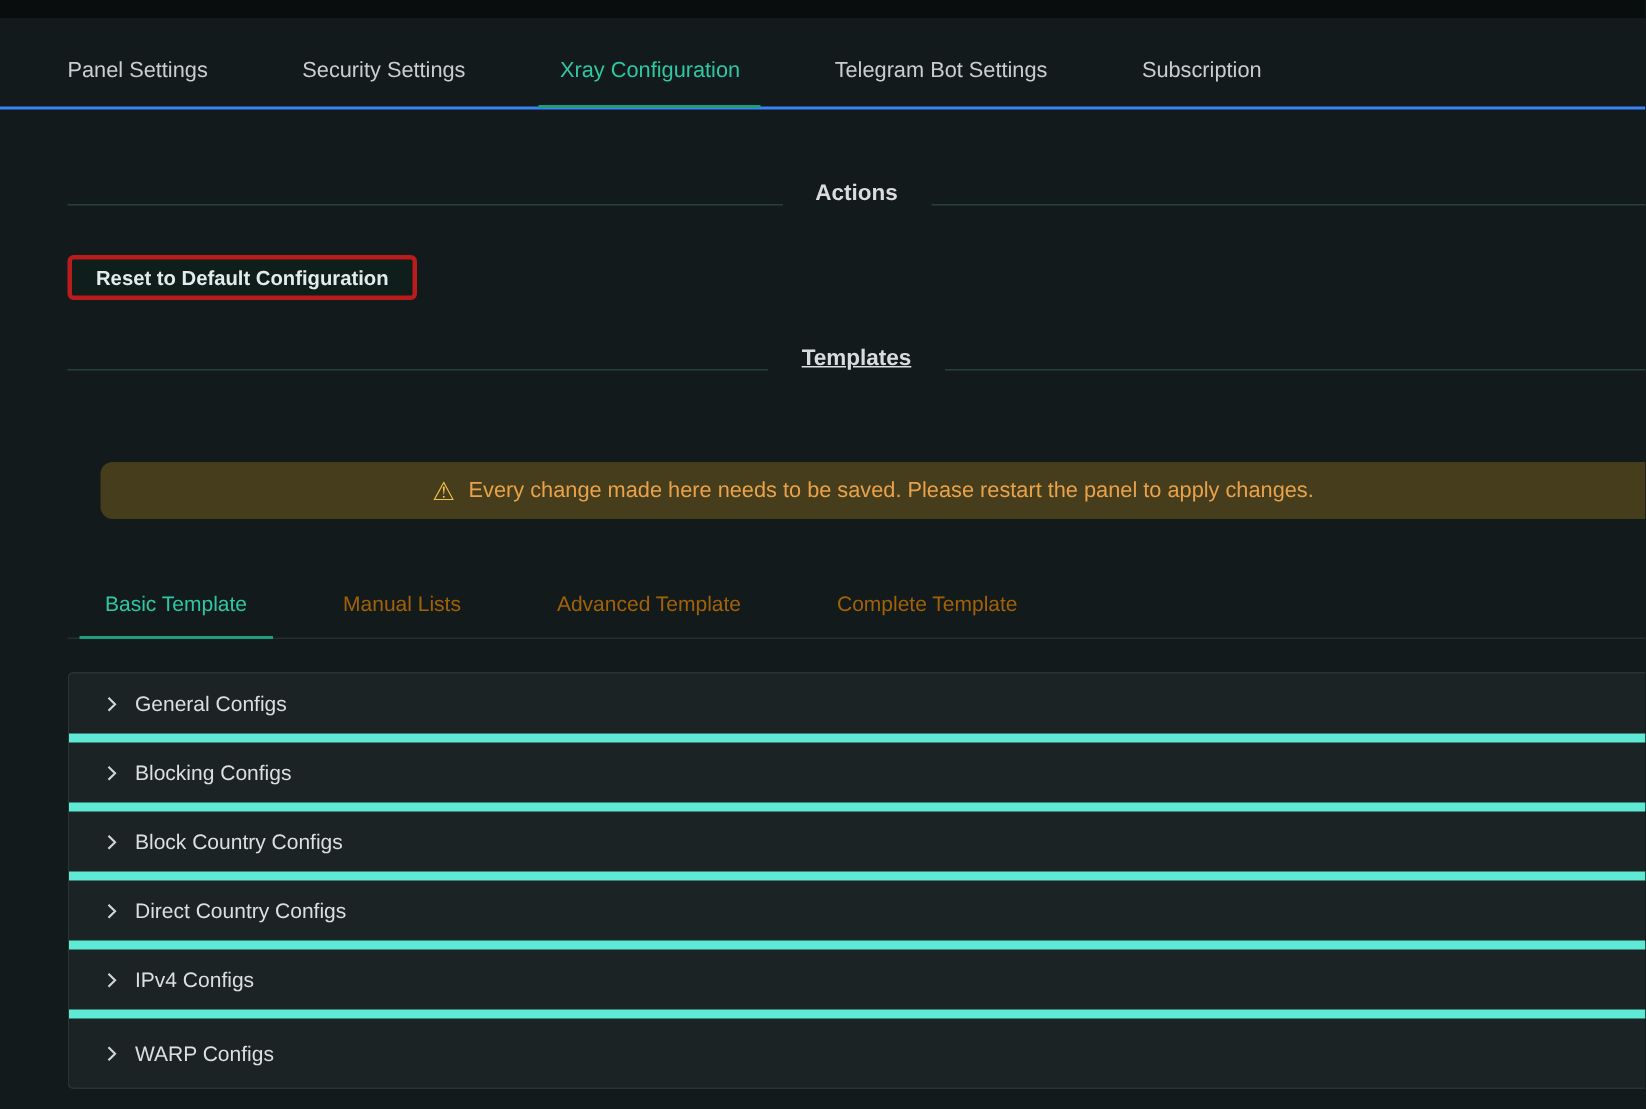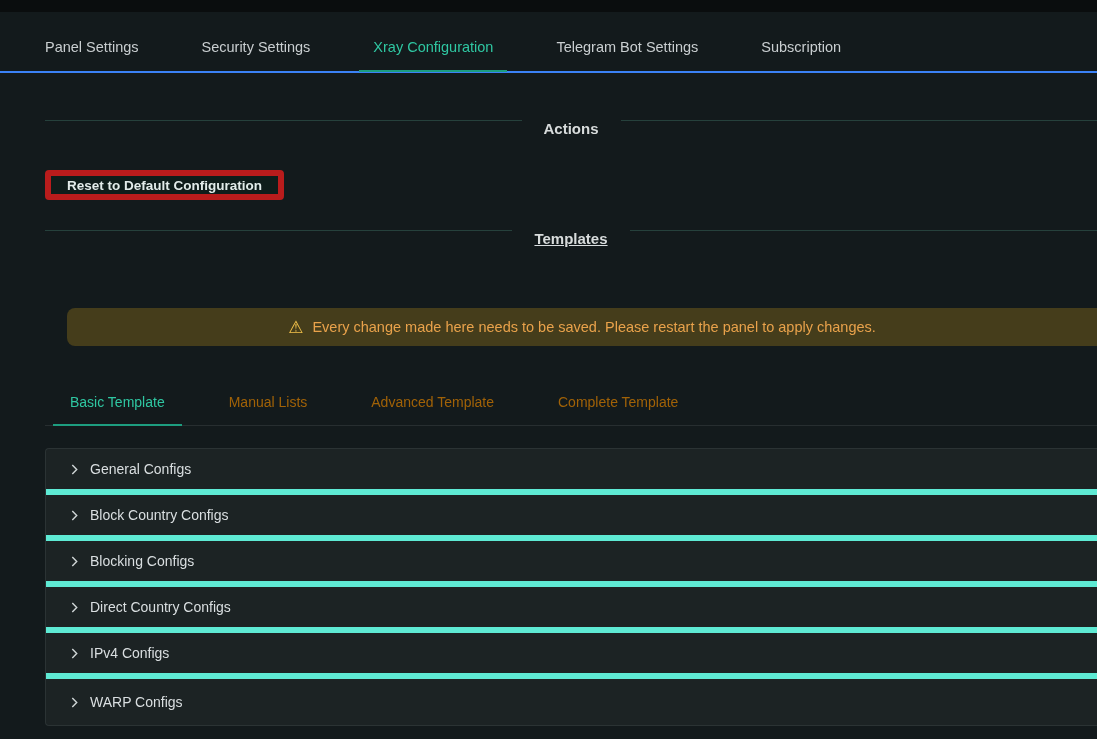--- a/index.html
+++ b/index.html
@@ -37,21 +37,21 @@
     content: "";
     position: absolute;
     left: -14px; right: -14px; bottom: -1px;
     height: 2px;
     background: #1d9d7f;
   }
 
   
   .divider {
     display: flex;
-    align-items: flex-start;
+    align-items: flex-end;
     margin-left: 45px;
     margin-right: 0;
   }
   .divider-actions { margin-top: 47px; }
   .divider-templates { margin-top: 30px; text-decoration: underline; }
   .divider .line {
     flex: 1;
     height: 1px;
     background: #26413c;
   }
@@ -62,21 +62,21 @@
     color: #d8dcdc;
     white-space: nowrap;
   }
 
   
   .btn-row { margin: 33px 0 0 45px; }
   .reset-btn {
     height: 30px;
     padding: 0 16px;
     background: #0f1d1b;
-    border: 6px solid #b91c1c;
+    border: 3px solid #b91c1c;
     border-radius: 4px;
     color: #e2ecea;
     font-family: "Liberation Sans", sans-serif;
     font-size: 13.5px;
     font-weight: bold;
     cursor: pointer;
   }
 
   
   .alert {
@@ -192,36 +192,36 @@
         </svg>
     </span>
     <span class="acc-label">General Configs</span>
   </div>
   <div class="acc-row">
     <span class="chevron">
       <svg width="11" height="11" viewBox="0 0 10 10">
           <path d="M3 1 L7 5 L3 9" stroke="#cfd5d6" fill="none" stroke-width="1.3"></path>
         </svg>
     </span>
+    <span class="acc-label">Blocking Configs</span>
+  </div>
+  <div class="acc-row">
+    <span class="chevron">
+      <svg width="11" height="11" viewBox="0 0 10 10">
+          <path d="M3 1 L7 5 L3 9" stroke="#cfd5d6" fill="none" stroke-width="1.3"></path>
+        </svg>
+    </span>
     <span class="acc-label">Block Country Configs</span>
   </div>
   <div class="acc-row">
     <span class="chevron">
       <svg width="11" height="11" viewBox="0 0 10 10">
           <path d="M3 1 L7 5 L3 9" stroke="#cfd5d6" fill="none" stroke-width="1.3"></path>
         </svg>
     </span>
-    <span class="acc-label">Blocking Configs</span>
-  </div>
-  <div class="acc-row">
-    <span class="chevron">
-      <svg width="11" height="11" viewBox="0 0 10 10">
-          <path d="M3 1 L7 5 L3 9" stroke="#cfd5d6" fill="none" stroke-width="1.3"></path>
-        </svg>
-    </span>
     <span class="acc-label">Direct Country Configs</span>
   </div>
   <div class="acc-row">
     <span class="chevron">
       <svg width="11" height="11" viewBox="0 0 10 10">
           <path d="M3 1 L7 5 L3 9" stroke="#cfd5d6" fill="none" stroke-width="1.3"></path>
         </svg>
     </span>
     <span class="acc-label">IPv4 Configs</span>
   </div>

